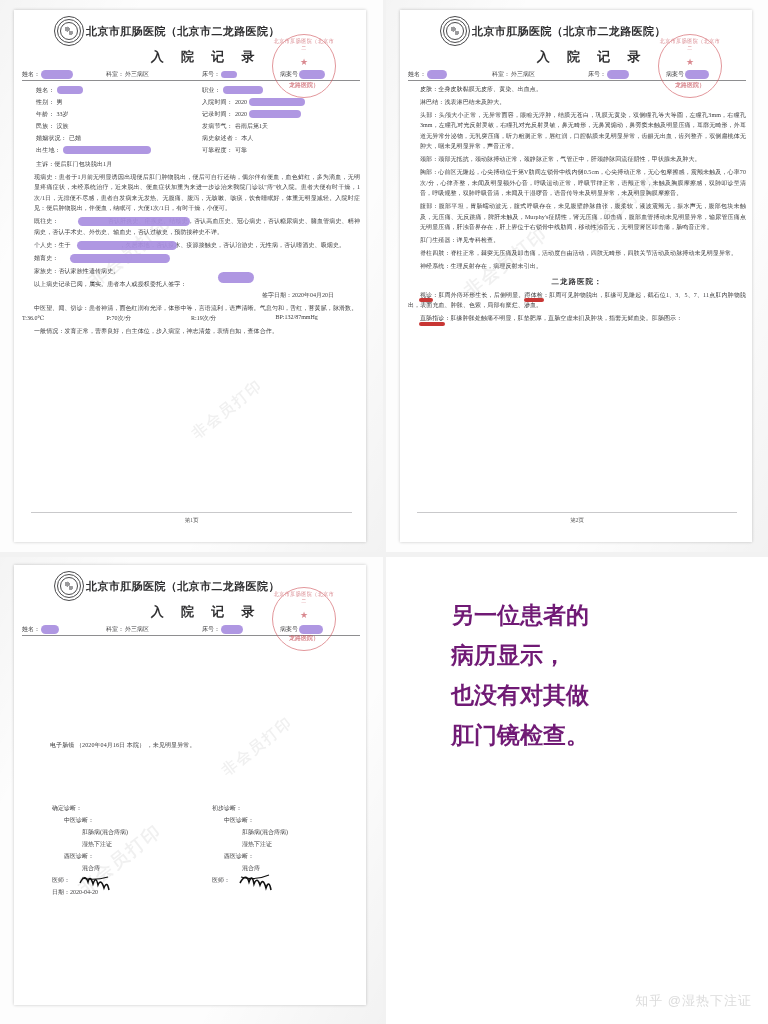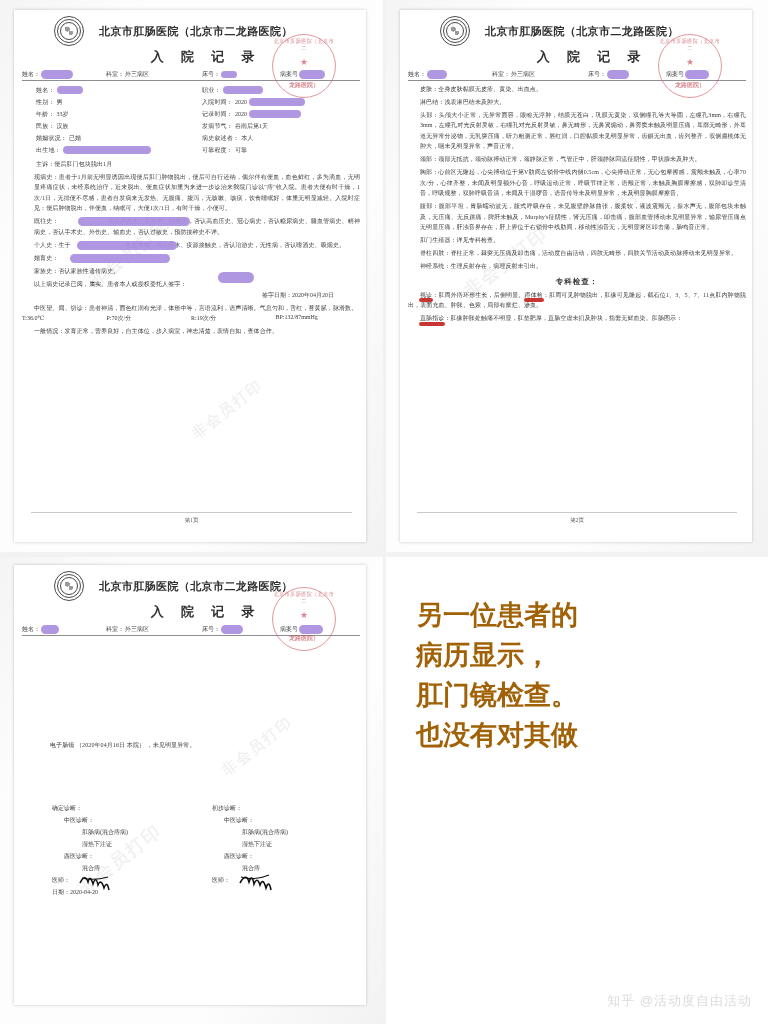--- a/index.html
+++ b/index.html
@@ -17,21 +17,21 @@
   .paper{position:absolute;inset:0;background:#fdfdfd;}
   .paper::after{
     content:"";position:absolute;inset:0;pointer-events:none;
     background:linear-gradient(118deg,rgba(0,0,0,0.035) 0%,rgba(255,255,255,0) 22%,
                rgba(255,255,255,0) 70%,rgba(0,0,0,0.045) 100%);
   }
   .sheet{position:absolute;background:#fff;box-shadow:0 0 3px rgba(0,0,0,.22);}
 
   
   .doc{position:absolute;color:#3a3a3c;}
-  .hosp-head{display:flex;align-items:center;gap:15px;}
+  .hosp-head{display:flex;align-items:center;gap:2px;}
   .logo{width:30px;height:30px;border-radius:50%;position:relative;flex:0 0 auto;}
   .logo .r1{position:absolute;inset:0;border:1.6px solid #4a4a4c;border-radius:50%;}
   .logo .r2{position:absolute;inset:3px;border:1px solid #4a4a4c;border-radius:50%;}
   .logo .r3{position:absolute;inset:6px;border:1.6px solid #4a4a4c;border-radius:50%;
             background:radial-gradient(circle at 40% 38%,#9a9a9c 0 18%,transparent 19%),
                        radial-gradient(circle at 62% 62%,#9a9a9c 0 15%,transparent 16%);}
   .hosp-name{font-size:11px;font-weight:bold;letter-spacing:.4px;color:#2f2f31;
              font-family:"Liberation Serif","DejaVu Serif",serif;}
   .rec-title{text-align:center;font-size:13px;font-weight:bold;letter-spacing:7px;
              margin-top:2px;color:#2f2f31;}
@@ -71,21 +71,21 @@
   .stamp .star{position:absolute;top:44%;left:50%;transform:translate(-50%,-50%);
                font-size:9px;color:#c2414b;}
 
   
   .wm{position:absolute;font-size:18px;color:#000;opacity:.055;font-weight:bold;
       transform:rotate(-38deg);white-space:nowrap;letter-spacing:2px;pointer-events:none;}
 
   
   .caption-panel{position:absolute;background:#fff;}
   .caption-text{position:absolute;font-family:"Liberation Sans","DejaVu Sans",sans-serif;
-                font-weight:bold;font-size:27px;line-height:40px;color:#a16207;letter-spacing:0px;}
+                font-weight:bold;font-size:23px;line-height:40px;color:#701a75;letter-spacing:0px;margin-left:35px;}
 
   .footer{position:absolute;right:16px;bottom:14px;font-size:13px;color:#dcdcdc;
           font-family:"Liberation Sans","DejaVu Sans",sans-serif;letter-spacing:1px;}
   svg{display:block;overflow:visible;}
 </style>
 </head>
 <body>
 
 <div class="board">
 
@@ -284,21 +284,21 @@
         <span class="ind">胸部：心前区无隆起，心尖搏动位于第V肋间左锁骨中线内侧0.5cm，心尖搏动正常，无心包摩擦感，震颤未触及，心率70次/分，心律齐整，未闻及明显额外心音，呼吸运动正常，呼吸节律正常，语颤正常，未触及胸膜摩擦感，双肺叩诊呈清音，呼吸规整，双肺呼吸音清，未闻及干湿啰音，语音传导未及明显异常，未及明显胸膜摩擦音。</span></div>
       <div class="para">
         <span class="ind">腹部：腹部平坦，胃肠蠕动波无，腹式呼吸存在，未见腹壁静脉曲张，腹柔软，液波震颤无，振水声无，腹部包块未触及，无压痛、无反跳痛，脾肝未触及，Murphy's征阴性，肾无压痛，叩击痛，腹部血管搏动未见明显异常，输尿管压痛点无明显压痛，肝浊音界存在，肝上界位于右锁骨中线肋间，移动性浊音无，无明显肾区叩击痛，肠鸣音正常。</span></div>
       <div class="para">
         <span class="ind">肛门生殖器：详见专科检查。</span></div>
       <div class="para">
         <span class="ind">脊柱四肢：脊柱正常，棘突无压痛及叩击痛，活动度自由活动，四肢无畸形，四肢关节活动及动脉搏动未见明显异常。</span></div>
       <div class="para">
         <span class="ind">神经系统：生理反射存在，病理反射未引出。</span></div>
 
-      <div class="sec-title" style="letter-spacing:1px;font-size:7.5px;">专科检查：</div>
+      <div class="sec-title" style="letter-spacing:1px;font-size:7.5px;">二龙路医院：</div>
 
       <div class="para">
         <span class="ind"></span><span class="redu">视诊</span><span>：肛周外痔环形生长，后侧明显。</span><span class="redu">蹲体检</span><span>：肛周可见肿物脱出，肛缘可见隆起，截石位1、3、5、7、11点肛内肿物脱出，表面充血、肿胀、色紫，局部有糜烂、渗血。</span>
       </div>
       <div class="para">
         <span class="ind"></span><span class="redu">直肠指诊</span><span>：肛缘肿胀处触痛不明显，肛垫肥厚，直肠空虚未扪及肿块，指套无鲜血染。肛肠图示：</span>
       </div>
     </div>
 
     <div class="stamp" style="left:272px;top:34px;">
@@ -392,20 +392,20 @@
       <div class="ar-t">北京市肛肠医院（北京市二</div>
       <div class="star">★</div>
       <div class="ar-b">龙路医院）</div>
     </div>
   </div>
 
   <div class="caption-panel" style="left:386px;top:557px;width:382px;height:467px;">
     <div class="caption-text" style="left:30px;top:38px;">
       <div>另一位患者的</div>
       <div>病历显示，</div>
+      <div>也没有对其做</div>
       <div>肛门镜检查。</div>
-      <div>也没有对其做</div>
     </div>
   </div>
 
-  <div class="footer">知乎 @活动度自由活动</div>
+  <div class="footer">知乎 @湿热下注证</div>
 
 </div>
 
 </body></html>

